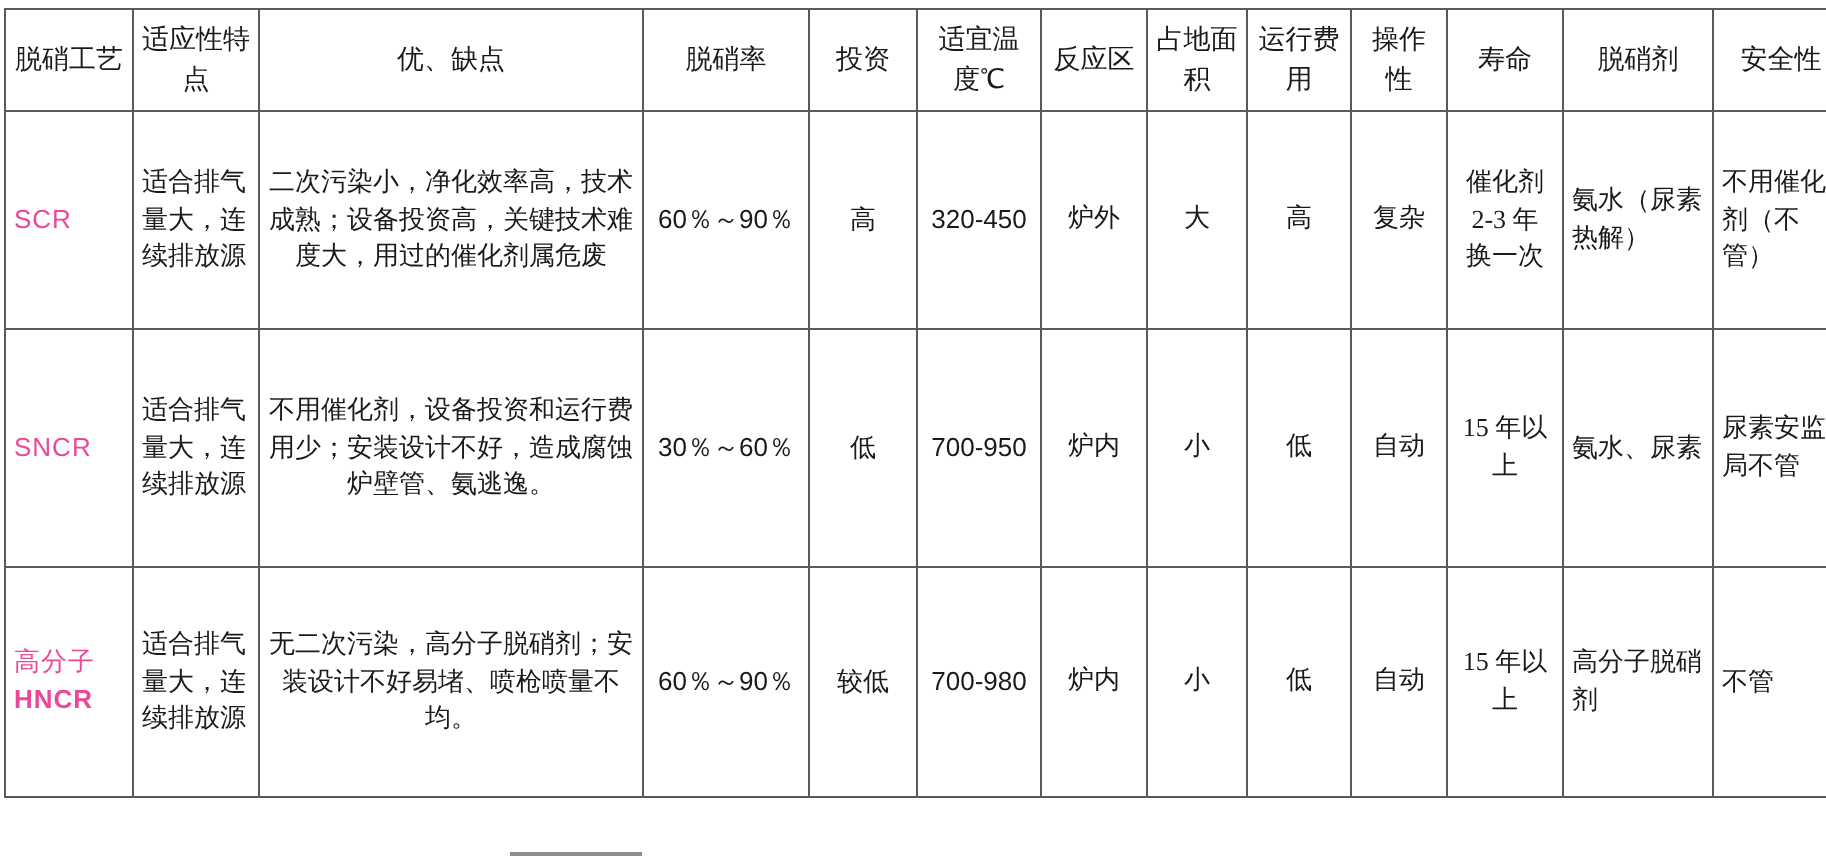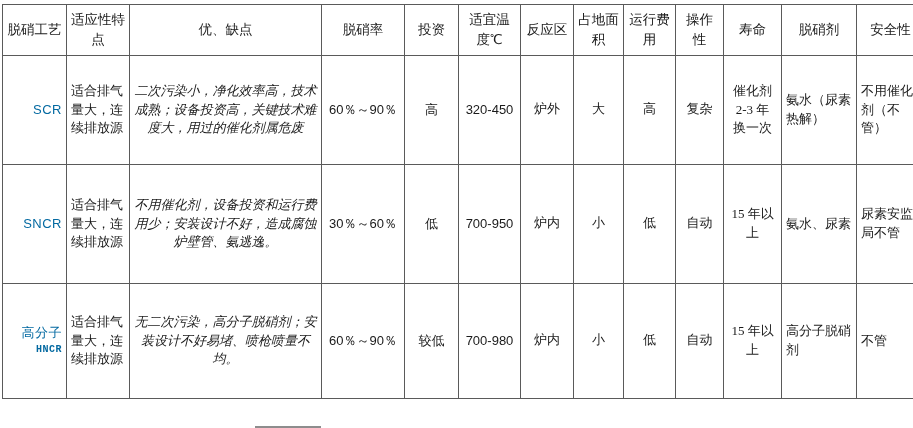--- a/index.html
+++ b/index.html
@@ -36,44 +36,42 @@
   }
   
   tr.head td {
     text-align: center;
     height: 44px;
     font-size: 13.5px;
     color: #1a1a1a;
   }
   
   td.proc {
-    text-align: right;
-    color: #0369a1;
+    text-align: left;
+    color: #ec4899;
     font-weight: bold;
     font-size: 13.5px;
     letter-spacing: 0.5px;
   }
   td.proc .sub {
     display: block;
-    font-size: 10px;
+    font-size: 13px;
     font-weight: bold;
-    font-family: Liberation Mono, monospace;
   }
   td.center { text-align: center; }
   td.narrow-txt {
     text-align: left;
     font-size: 13px;
     line-height: 1.5;
   }
   td.merit {
     text-align: center;
     font-size: 13px;
     line-height: 1.6;
     padding: 4px 10px;
-    font-style: italic;
   }
   td.toptext {
     vertical-align: top;
     text-align: center;
     font-size: 12.5px;
     line-height: 1.5;
   }
   td.topcenter {
     vertical-align: top;
     text-align: center;

